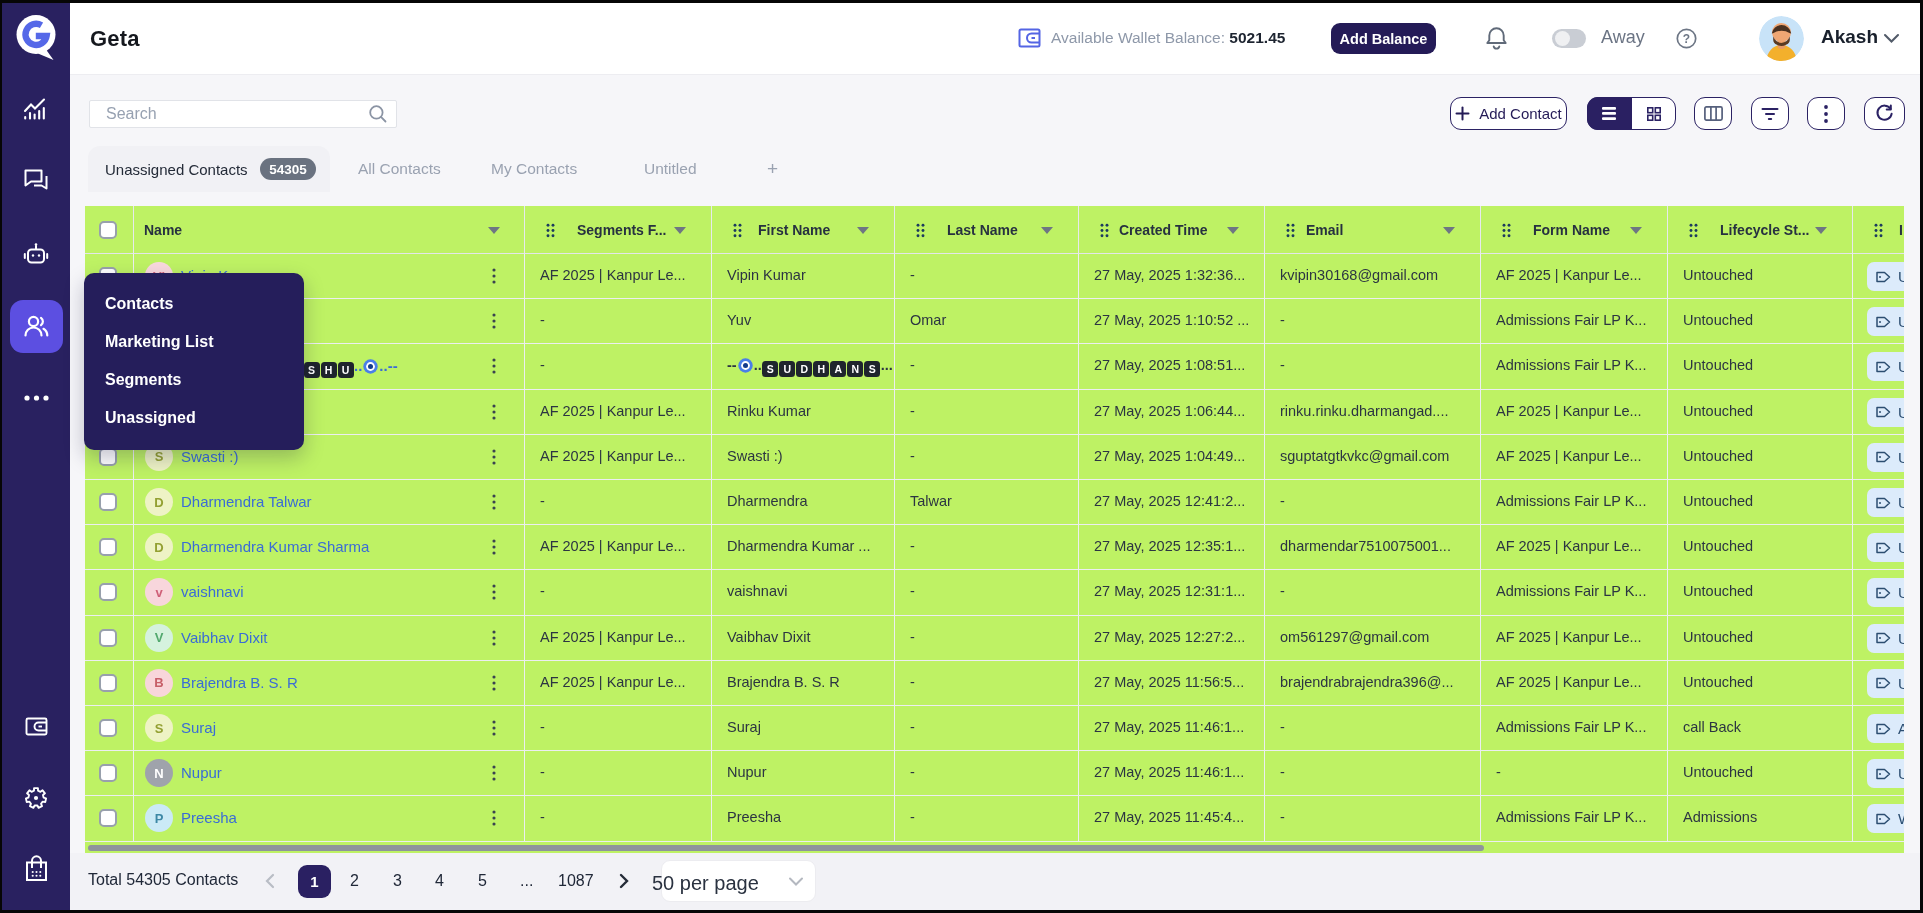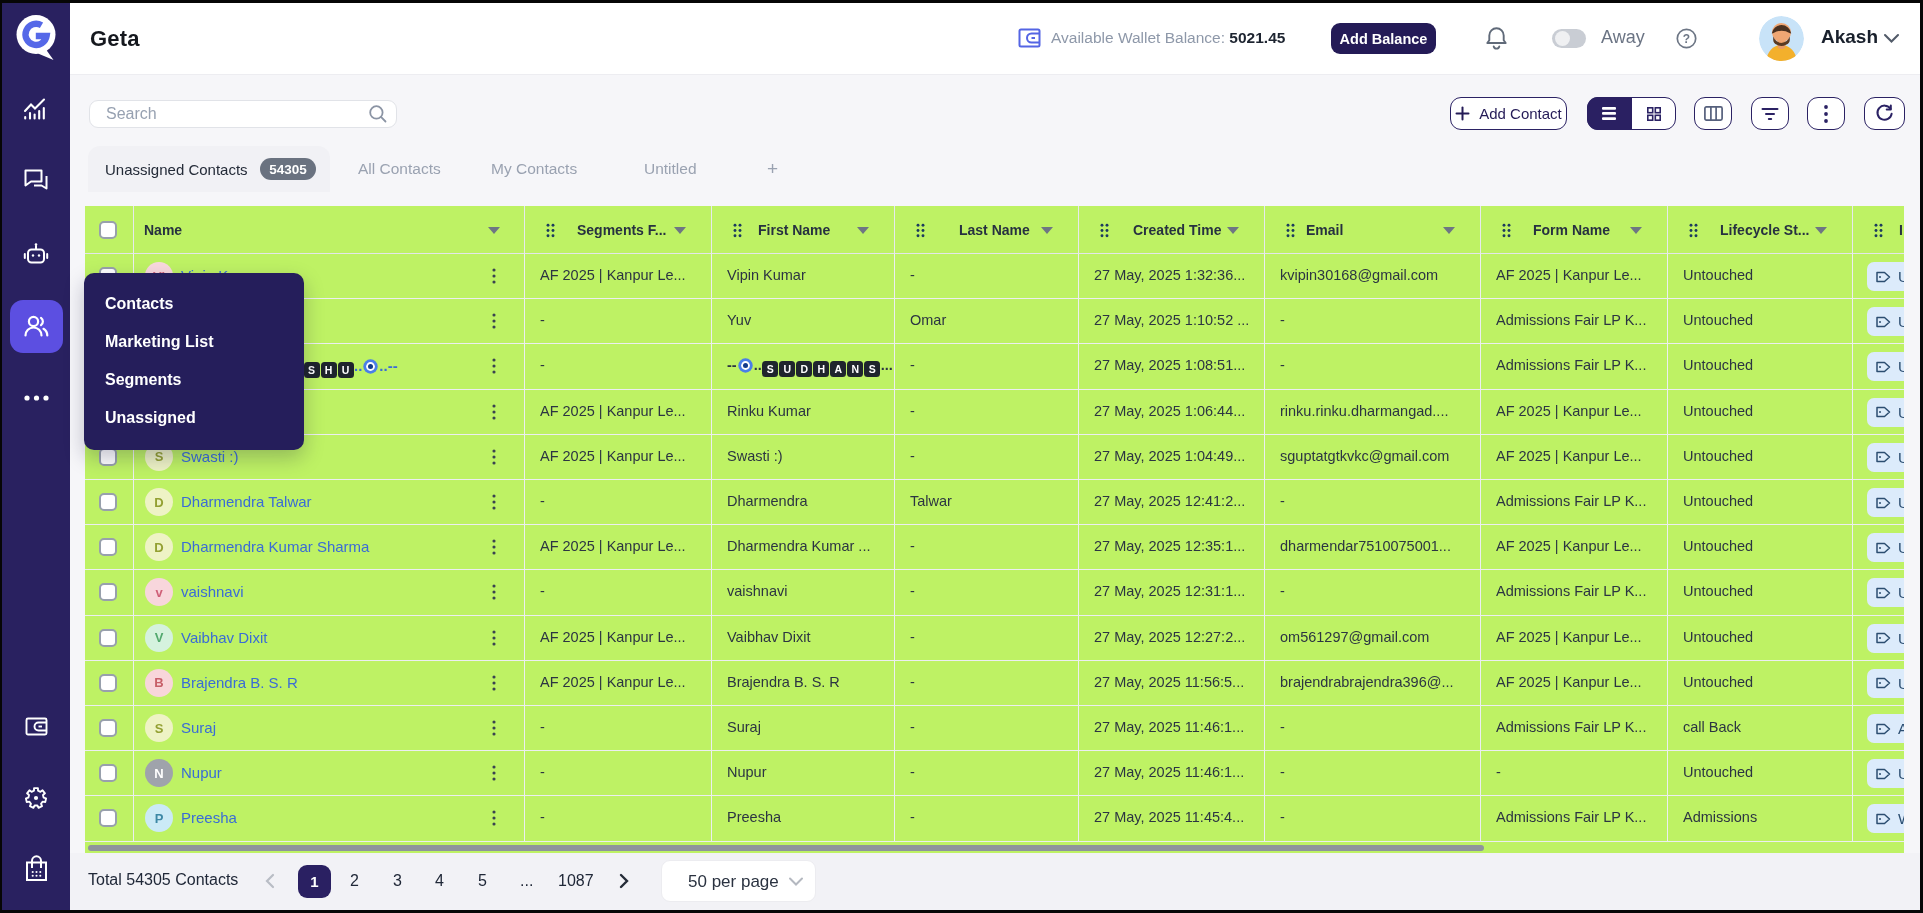--- a/index.html
+++ b/index.html
@@ -114,21 +114,21 @@
 <circle cx="22.5" cy="16.5" r="9.5" fill="#efa673"></circle>
 <path d="M14.5 20.5 a 8.2 8.2 0 0 0 16 0 q 1.5 6.5 -3.5 8.2 a 9.5 9.5 0 0 1 -9 0 q -5 -1.7 -3.5 -8.2 Z" fill="#5a3a22"></path>
 <circle cx="22.5" cy="23.2" r="2.1" fill="#efa673"></circle>
 <path d="M12.8 17.5 a 9.8 9.8 0 0 1 19.4 0 l -1.2 -0.3 a 17 17 0 0 0 -17 0 Z" fill="#4a3120"></path>
 </g>
     </svg>
 <div class="abs" style="left:1821px;top:26px;font-size:19px;font-weight:700;color:#19202c">Akash</div>
 <svg class="abs" style="left:1883px;top:33px" width="17" height="11" viewBox="0 0 17 11" fill="none" stroke="#525b69" stroke-width="2.1" stroke-linecap="round">
       <path d="M2 2 L8.5 8.5 L15 2"></path>
     </svg>
-<div class="abs" style="left:89px;top:100px;width:308px;height:28px;background:#fff;border:1px solid #e1e3e8;border-radius:9px;display:flex;align-items:center;padding-left:16px;font-size:16px;color:#97a1b1">Search</div>
+<div class="abs" style="left:89px;top:100px;width:308px;height:28px;background:#fff;border:1px solid #e1e3e8;border-radius:2px;display:flex;align-items:center;padding-left:16px;font-size:16px;color:#97a1b1">Search</div>
 <svg class="abs" style="left:368px;top:104px" width="20" height="20" viewBox="0 0 20 20" fill="none" stroke="#8b94a4" stroke-width="1.8" stroke-linecap="round">
 <circle cx="8.4" cy="8.4" r="6.2"></circle>
       <path d="M13.2 13.2 L17.5 17.5"></path>
 </svg>
 <div class="toolbtn" style="left:1450px;width:117px;">
 <svg width="15" height="15" viewBox="0 0 15 15" fill="none" stroke="#241b57" stroke-width="2" stroke-linecap="round">
         <path d="M7.5 1.5 v12"></path>
         <path d="M1.5 7.5 h12"></path>
       </svg>
 <span style="margin-left:9px;font-size:15px;color:#241b57;font-weight:500">Add Contact</span>
@@ -223,36 +223,36 @@
           <svg class="hd" width="9" height="15" viewBox="0 0 9 15">
             <g fill="#1c3b5e">
               <circle cx="2" cy="2.2" r="1.45"></circle>
               <circle cx="7" cy="2.2" r="1.45"></circle>
               <circle cx="2" cy="7.5" r="1.45"></circle>
               <circle cx="7" cy="7.5" r="1.45"></circle>
               <circle cx="2" cy="12.8" r="1.45"></circle>
               <circle cx="7" cy="12.8" r="1.45"></circle>
             </g>
           </svg>
-          <span style="margin-left:34px">Last Name</span>
+          <span style="margin-left:22px">Last Name</span>
         </div>
 <div class="caret" style="position:absolute;left:956px;top:21px"></div>
 <div style="position:absolute;left:993px;top:0;width:186px;height:48px;border-left:1px solid #e7e9ed;"></div>
 <div class="hdrcell" style="position:absolute;left:1015px;top:0;height:48px">
           <svg class="hd" width="9" height="15" viewBox="0 0 9 15">
             <g fill="#1c3b5e">
               <circle cx="2" cy="2.2" r="1.45"></circle>
               <circle cx="7" cy="2.2" r="1.45"></circle>
               <circle cx="2" cy="7.5" r="1.45"></circle>
               <circle cx="7" cy="7.5" r="1.45"></circle>
               <circle cx="2" cy="12.8" r="1.45"></circle>
               <circle cx="7" cy="12.8" r="1.45"></circle>
             </g>
           </svg>
-          <span style="margin-left:24px">Created Time</span>
+          <span style="margin-left:10px">Created Time</span>
         </div>
 <div class="caret" style="position:absolute;left:1142px;top:21px"></div>
 <div style="position:absolute;left:1179px;top:0;width:216px;height:48px;border-left:1px solid #e7e9ed;"></div>
 <div class="hdrcell" style="position:absolute;left:1201px;top:0;height:48px">
           <svg class="hd" width="9" height="15" viewBox="0 0 9 15">
             <g fill="#1c3b5e">
               <circle cx="2" cy="2.2" r="1.45"></circle>
               <circle cx="7" cy="2.2" r="1.45"></circle>
               <circle cx="2" cy="7.5" r="1.45"></circle>
               <circle cx="7" cy="7.5" r="1.45"></circle>
@@ -712,21 +712,21 @@
 <div class="abs" style="left:350px;top:872px;font-size:16px;color:#202838;">2</div>
 <div class="abs" style="left:393px;top:872px;font-size:16px;color:#202838;">3</div>
 <div class="abs" style="left:435px;top:872px;font-size:16px;color:#202838;">4</div>
 <div class="abs" style="left:478px;top:872px;font-size:16px;color:#202838;">5</div>
 <div class="abs" style="left:520px;top:872px;font-size:16px;color:#202838;">...</div>
 <div class="abs" style="left:558px;top:872px;font-size:16px;color:#202838;">1087</div>
 <svg class="abs" style="left:618px;top:873px" width="12" height="16" viewBox="0 0 12 16" fill="none" stroke="#252c38" stroke-width="2.4" stroke-linecap="round">
       <path d="M3 2 L9 8 L3 14"></path>
     </svg>
 <div class="abs" style="left:661px;top:860px;width:155px;height:42px;background:#fff;border-radius:9px;border:1px solid #ececf0"></div>
-<div class="abs" style="left:688px;top:872px;font-size:17px;color:#2a3240">50 per page</div>
+<div class="abs" style="left:652px;top:872px;font-size:20px;color:#2a3240">50 per page</div>
 <svg class="abs" style="left:788px;top:877px" width="16" height="10" viewBox="0 0 16 10" fill="none" stroke="#b4b8c0" stroke-width="2" stroke-linecap="round">
       <path d="M2 1.5 L8 7.5 L14 1.5"></path>
     </svg>
 <div class="abs" style="left:84px;top:273px;width:220px;height:177px;background:#251e5b;border-radius:10px;box-shadow:0 8px 20px rgba(20,20,60,0.25)"></div>
 <div class="abs" style="left:105px;top:295px;font-size:16px;font-weight:700;color:#fff">Contacts</div>
 <div class="abs" style="left:105px;top:333px;font-size:16px;font-weight:700;color:#fff">Marketing List</div>
 <div class="abs" style="left:105px;top:371px;font-size:16px;font-weight:700;color:#fff">Segments</div>
 <div class="abs" style="left:105px;top:409px;font-size:16px;font-weight:700;color:#fff">Unassigned</div>
 <div class="abs" style="left:0;top:0;width:1923px;height:3px;background:#060606"></div>
 <div class="abs" style="left:0;top:910px;width:1923px;height:3px;background:#060606"></div>

